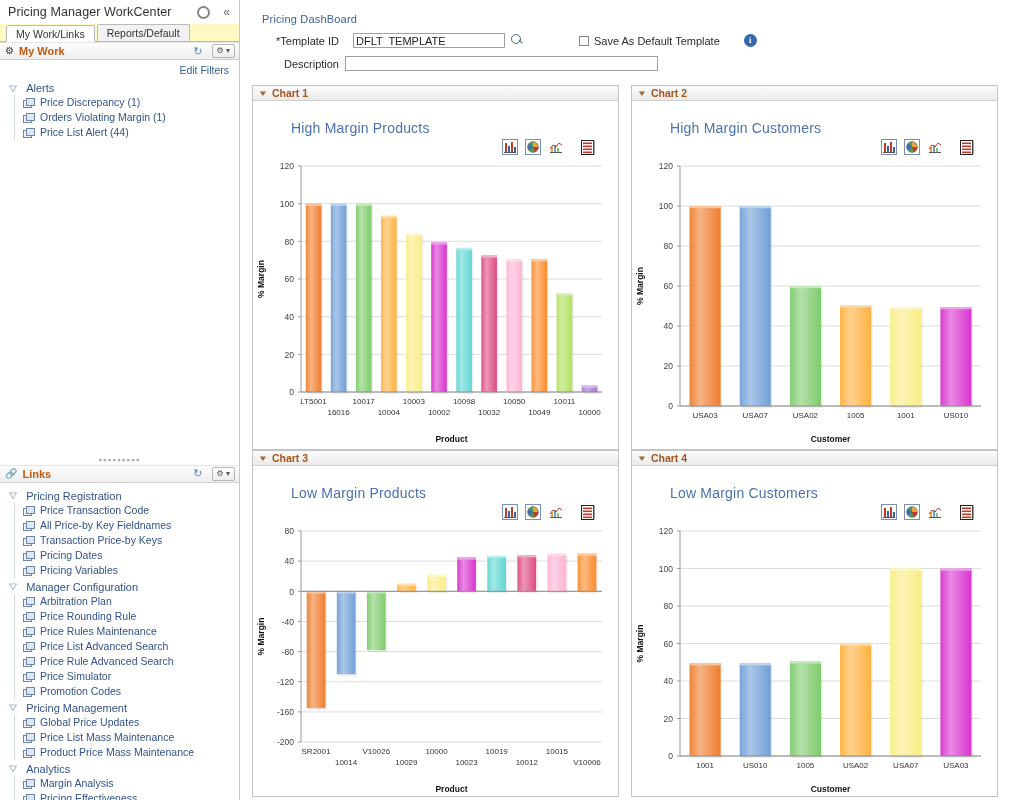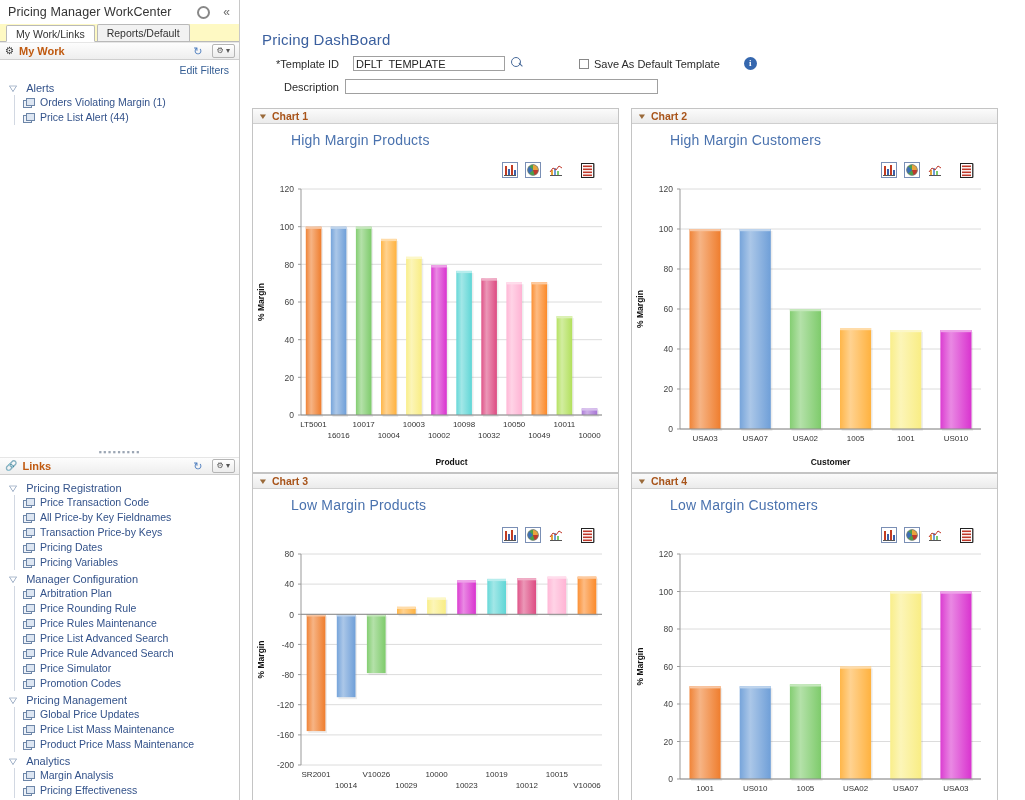--- a/index.html
+++ b/index.html
@@ -110,23 +110,22 @@
     cursor: ns-resize; user-select: none;
   }
   .links-pane { flex: 1; overflow: hidden; }
 
   
   #main {
     flex: 1; height: 800px; background: #fff;
     overflow: hidden; position: relative;
   }
   .page-title {
-    color: #3a5f9e; font-size: 15px; padding: 13px 0 6px 22px;
+    color: #3a5f9e; font-size: 11px; padding: 13px 0 6px 22px;
     letter-spacing: .2px;
-    margin-top: 18px;
   }
   .form-rows { padding: 0 0 8px 0; }
   .form-row { display: flex; align-items: center; height: 19px; margin-bottom: 4px; }
   .form-label {
     width: 105px; text-align: right; padding-right: 6px;
     font-size: 11px; color: #2b2b2b;
   }
   .field-box {
     height: 15px; border: 1px solid #a0a0a0; background: #ffffff;
     font-size: 11px; color: #222; padding: 0 2px; line-height: 13px;
@@ -173,21 +172,21 @@
   .chart-panel-head {
     height: 15px; display: flex; align-items: center;
     background: linear-gradient(#fbfbfb,#ebebeb);
     border-bottom: 1px solid #cfcfcf; padding-left: 6px;
   }
   .panel-caret { color: #9a6a3a; font-size: 8px; margin-right: 5px; transform: scaleX(1.3);}
   .chart-panel-title { color: #a8541a; font-weight: bold; font-size: 10.5px; }
   .chart-body { position: relative; height: 348px; background:#fff; }
   .chart-body.tall { height: 330px; }
   .chart-heading {
-    color: #4a72ae; font-size: 14px; padding: 8px 0 0 38px; letter-spacing: .2px;
+    color: #4a72ae; font-size: 14px; padding: 19px 0 0 38px; letter-spacing: .2px;
   }
   .chart-toolbar {
     position: absolute; right: 22px; top: 38px;
     display: flex; align-items: center; gap: 7px;
   }
   .tb-btn {
     width: 16px; height: 16px; display:flex; align-items:center; justify-content:center;
     cursor: pointer; border: 1px solid transparent;
   }
   .tb-btn.boxed { border: 1px solid #7a8fb5; background: #f5f7fb; }
@@ -226,20 +225,24 @@
       <a class="edit-filters">Edit Filters</a>
     </div>
 
     <div class="tree">
       <div class="tree-group">
         <div class="tree-group-head">
           <span class="caret">▽</span>
           <span class="tree-group-label">Alerts</span>
         </div>
         <div class="tree-children">
+          <div class="tree-item">
+            <span class="leaf-ico"></span>
+            <a class="tree-link">Price Discrepancy (1)</a>
+          </div>
           <div class="tree-item">
             <span class="leaf-ico"></span>
             <a class="tree-link">Orders Violating Margin (1)</a>
           </div>
           <div class="tree-item">
             <span class="leaf-ico"></span>
             <a class="tree-link">Price List Alert (44)</a>
           </div>
         </div>
       </div>

